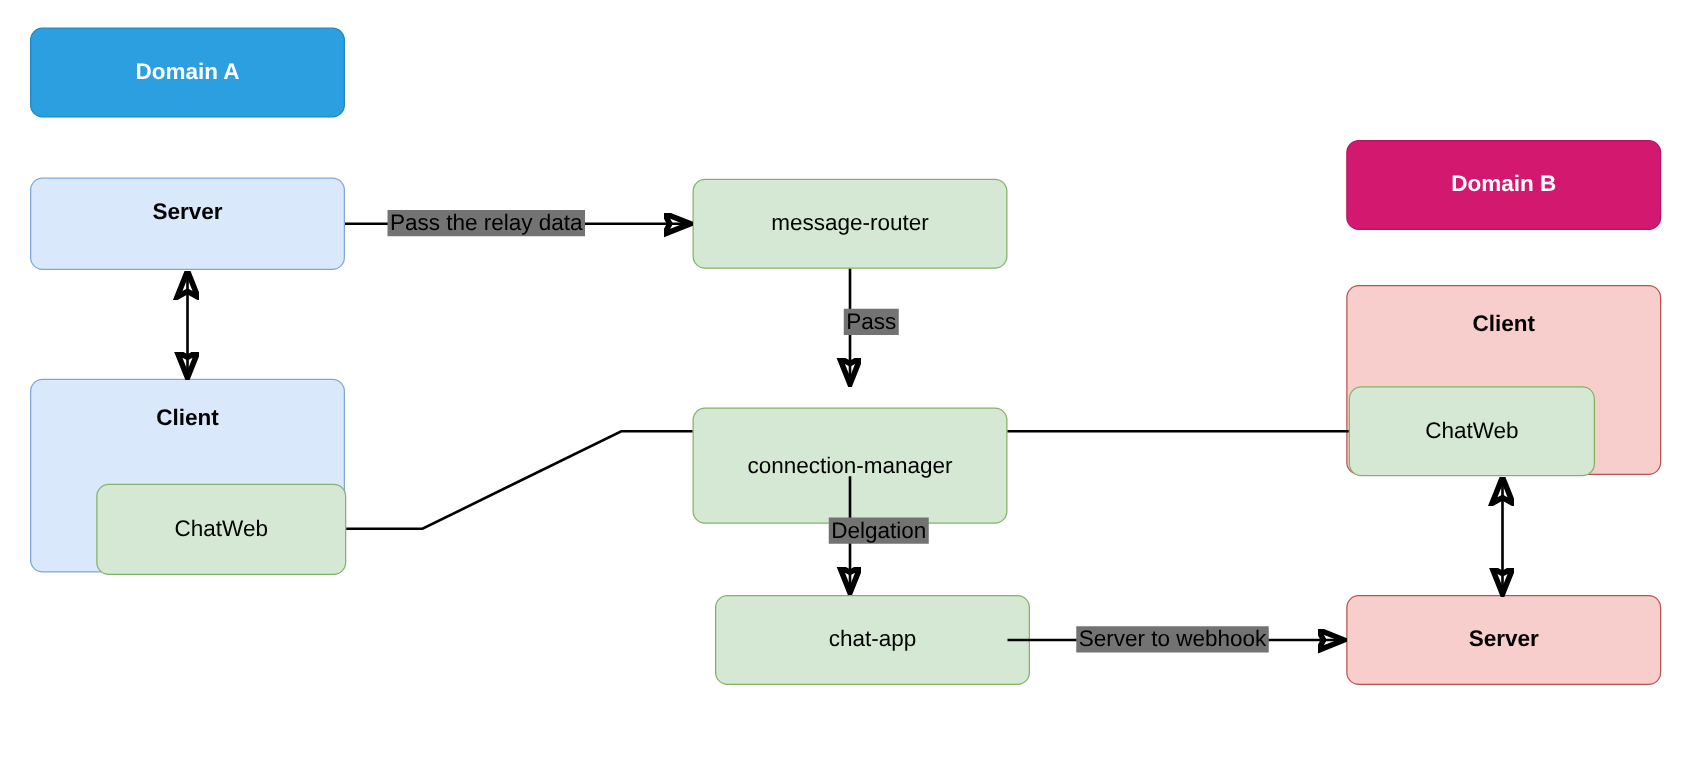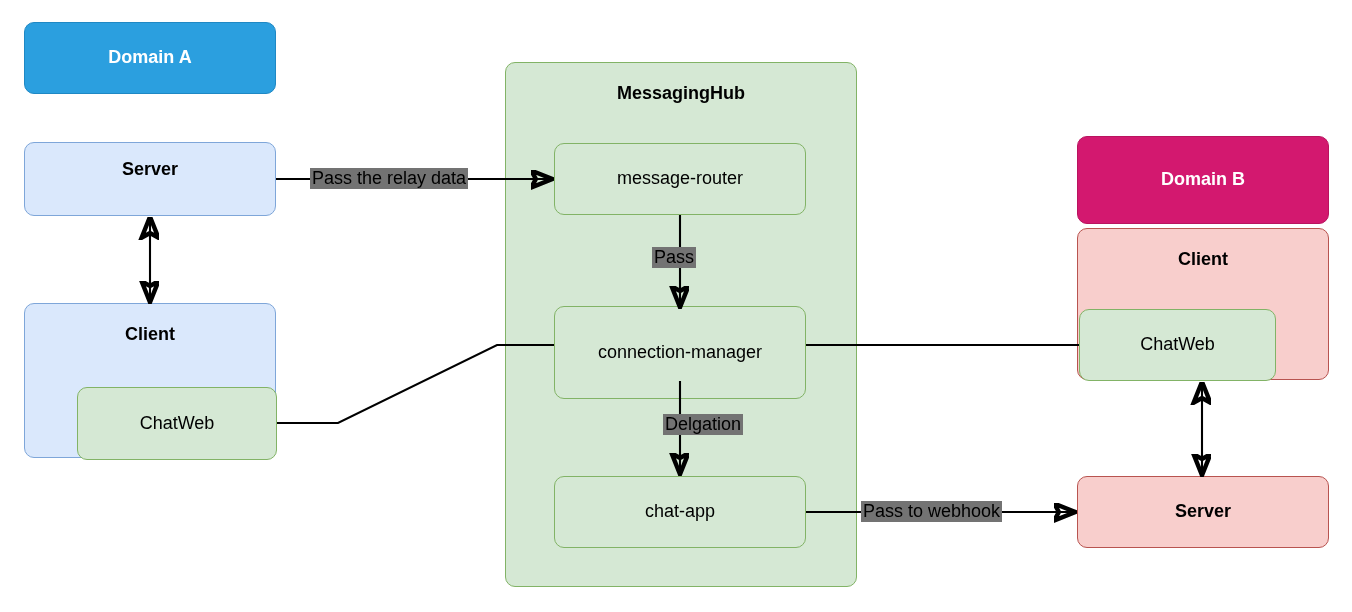--- a/index.html
+++ b/index.html
@@ -93,37 +93,34 @@
   </div>
 
   <div class="node fill-blue-light bold container-node z-low" style="left:24px; top:303px; width:252px; height:155px;">
     <span>Client</span>
   </div>
 
   <div class="node fill-green-light z-mid" style="left:77px; top:387px; width:200px; height:73px;">
     <span>ChatWeb</span>
   </div>
 
-  <div class="node fill-green-light bold container-node z-low" style="left:505px; top:62px; width:352px; height:525px;">
-    <span>MessagingHub</span>
-  </div>
 
   <div class="node fill-green-light z-mid" style="left:554px; top:143px; width:252px; height:72px;">
     <span>message-router</span>
   </div>
 
-  <div class="node fill-green-light z-mid" style="left:554px; top:306px; width:252px; height:93px;">
+  <div class="node fill-green-light z-mid" style="left:554px; top:326px; width:252px; height:93px;">
     <span>connection-manager</span>
   </div>
 
-  <div class="node fill-green-light z-mid" style="left:554px; top:476px; width:252px; height:72px;">
+  <div class="node fill-green-light z-mid" style="left:572px; top:476px; width:252px; height:72px;">
     <span>chat-app</span>
   </div>
 
-  <div class="node fill-pink-strong bold z-low" style="left:1077px; top:112px; width:252px; height:88px;margin-top:24px;">
+  <div class="node fill-pink-strong bold z-low" style="left:1077px; top:112px; width:252px; height:72px;">
     <span>Domain B</span>
   </div>
 
   <div class="node fill-pink-light bold container-node z-low" style="left:1077px; top:228px; width:252px; height:152px;">
     <span>Client</span>
   </div>
 
   <div class="node fill-green-light z-mid" style="left:1079px; top:309px; width:197px; height:72px;">
     <span>ChatWeb</span>
   </div>
@@ -154,19 +151,19 @@
 
     <line x1="806" y1="345" x2="1079" y2="345"></line>
 
     <line x1="806" y1="512" x2="1074" y2="512" marker-end="url(#arrow-end)"></line>
 
     <line x1="1202" y1="383" x2="1202" y2="474" marker-start="url(#arrow-start)" marker-end="url(#arrow-end)"></line>
   </svg>
 
   <div class="edge-label" style="left:310px; top:168px;">Pass the relay data</div>
 
-  <div class="edge-label" style="left:652px; top:247px;">Pass</div>
+  <div class="edge-label" style="left:675px; top:247px;">Pass</div>
 
   <div class="edge-label" style="left:663px; top:414px;">Delgation</div>
 
-  <div class="edge-label" style="left:861px; top:501px;">Pass to webhook</div>
+  <div class="edge-label" style="left:861px; top:501px;">Server to webhook</div>
 
 </div>
 
 </body></html>

